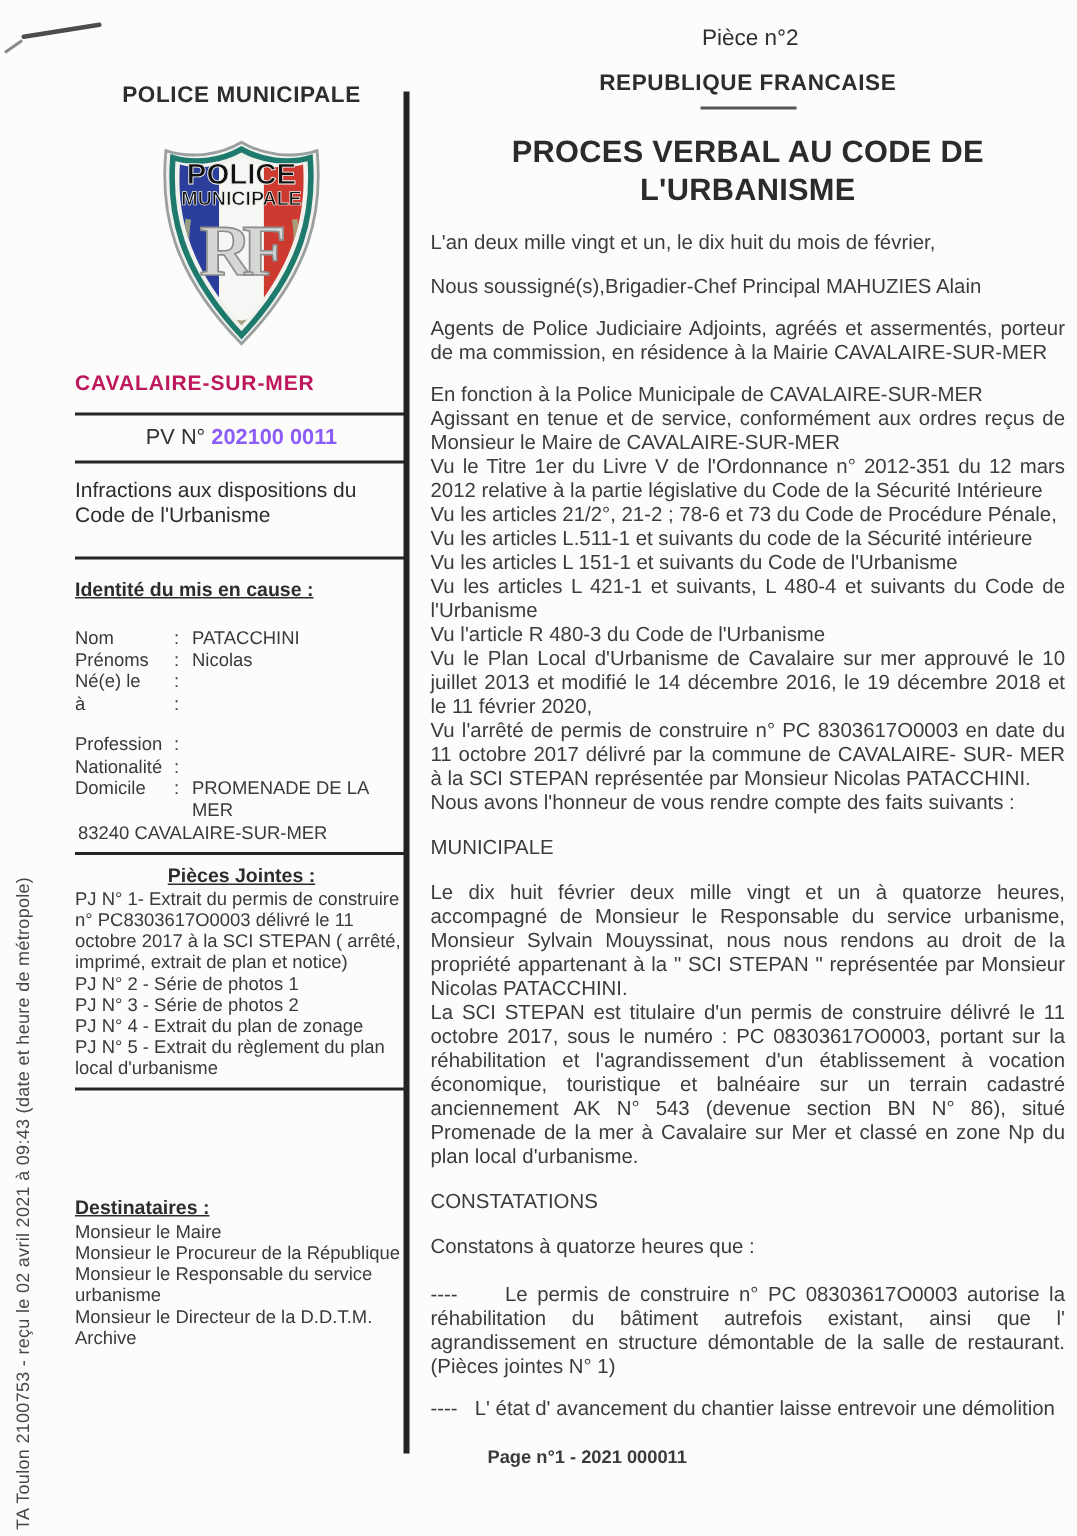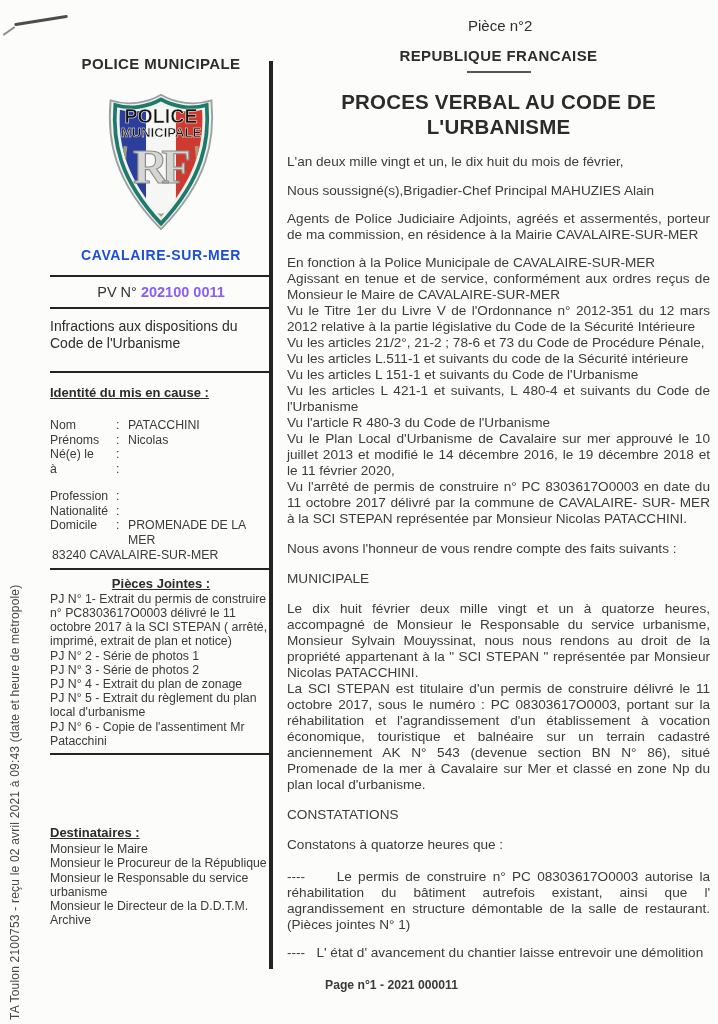--- a/index.html
+++ b/index.html
@@ -23,22 +23,22 @@
   .piece-label { position:absolute; left:468px; top:17px; font-size:15px; color:#2e2e2e; }
 
   
   .divider { position:absolute; left:269px; top:61px; width:4px; height:908px; background:#232323; }
 
   
   .sidebar { position:absolute; left:50px; top:55px; width:222px; font-size:12.3px; line-height:1.17; }
   .org-title { text-align:center; font-weight:bold; font-size:15px; letter-spacing:.4px;
     color:#2d2d2d; margin-bottom:14px; }
   .badge-wrap { width:112px; height:150px; margin:0 auto 10px auto; }
-  .city-name { text-align:center; font-weight:bold; font-size:14px; letter-spacing:.6px;
-    color:#1d4ed8; margin-bottom:12px; }
+  .city-name { font-weight:bold; font-size:14px; letter-spacing:.6px;
+    color:#be185d; margin-bottom:12px; }
   .hr { height:2px; background:#242424; border:0; margin:0; }
   .pv-row { text-align:center; padding:7px 0 6px 0; font-size:14.5px; color:#333; }
   .pv-number { font-weight:bold; color:#8b5cf6; }
   .infractions { font-weight:normal; font-size:14px; color:#2d2d2d; margin:9px 0 18px 0; line-height:1.25; }
   .section-title { font-weight:bold; text-decoration:underline; font-size:13px; color:#2c2c2c; }
   .identity-title { margin:12px 0 18px 0; }
   .idrow { display:flex; line-height:14.5px; }
   .idrow .lbl { width:66px; flex:0 0 66px; }
   .idrow .col { width:12px; flex:0 0 12px; }
   .idrow .val { flex:1; }
@@ -55,21 +55,21 @@
   
   .main { position:absolute; left:287px; top:48px; width:423px; font-size:13.6px;
     line-height:16px; color:#3c3c3c; }
   .republic { text-align:center; font-weight:bold; font-size:15px; letter-spacing:.4px;
     color:#2d2d2d; margin-bottom:7px; }
   .republic-rule { width:64px; height:1.5px; background:#555; margin:0 auto 16px auto; }
   .doc-title { text-align:center; font-weight:bold; font-size:20.5px; line-height:25px;
     color:#2b2b2b; max-width:370px; margin:0 auto 15px auto; letter-spacing:.2px; }
   .para { text-align:justify; margin:0 0 13px 0; }
   .para.tight { margin-bottom:12px; }
-  .vu-block { margin-bottom:14px; }
+  .vu-block { }
   .vu-item { text-align:justify; }
   .label-line { margin:0 0 14px 0; }
   .contig { margin:0; }
   .footer { font-weight:bold; font-size:12.2px; color:#3a3a3a; margin:16px 0 0 38px; }
 </style>
 </head>
 <body>
 
 <div class="page">
 
@@ -166,21 +166,20 @@
 
     <div class="hr hr-b"></div>
 
     <div>
       <div class="section-title pj-title">Pièces Jointes :</div>
       <div class="pj-item">PJ N° 1- Extrait du permis de construire n° PC8303617O0003 délivré le 11 octobre 2017 à la SCI STEPAN ( arrêté, imprimé, extrait de plan et notice)</div>
       <div class="pj-item">PJ N° 2 - Série de photos 1</div>
       <div class="pj-item">PJ N° 3 - Série de photos 2</div>
       <div class="pj-item">PJ N° 4 - Extrait du plan de zonage</div>
       <div class="pj-item">PJ N° 5 - Extrait du règlement du plan local d'urbanisme</div>
-      <div class="pj-item">PJ N° 6 - Copie de l'assentiment Mr Patacchini</div>
     </div>
 
     <div class="hr hr-c"></div>
 
     <div class="dest-block">
       <div class="section-title dest-title">Destinataires :</div>
       <div class="dest-item">Monsieur le Maire</div>
       <div class="dest-item">Monsieur le Procureur de la République</div>
       <div class="dest-item">Monsieur le Responsable du service urbanisme</div>
       <div class="dest-item">Monsieur le Directeur de la D.D.T.M.</div>

